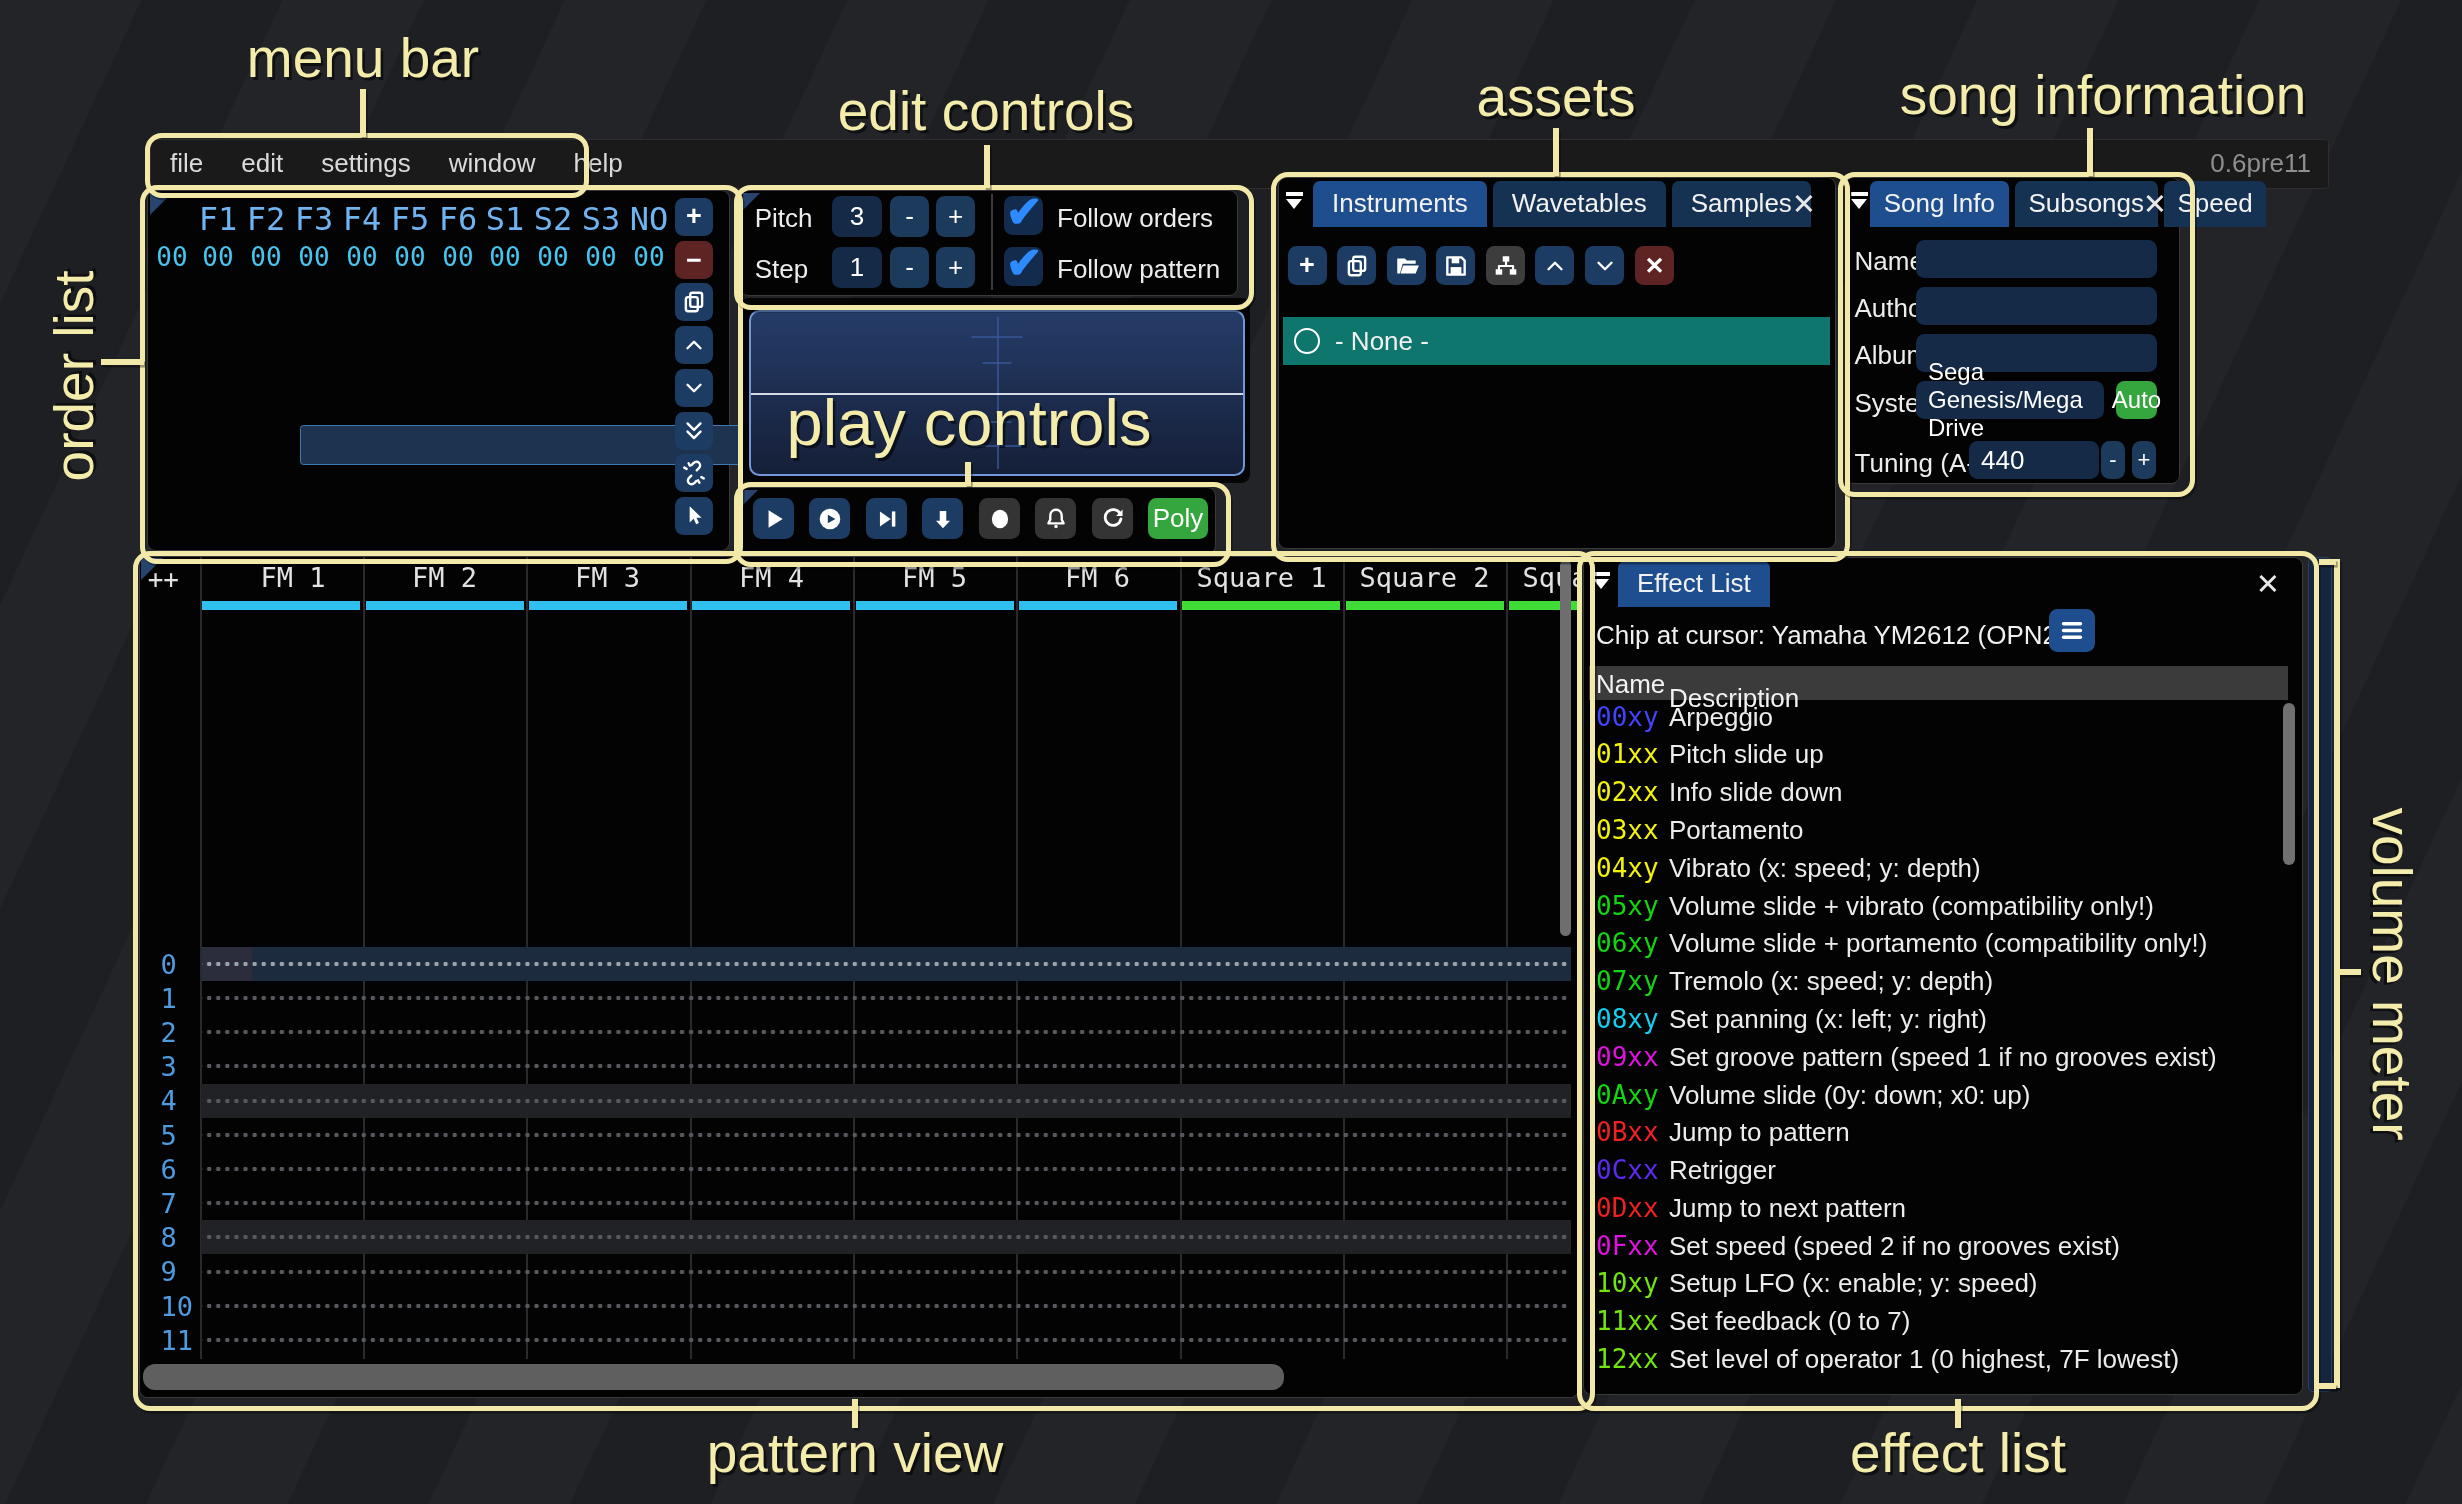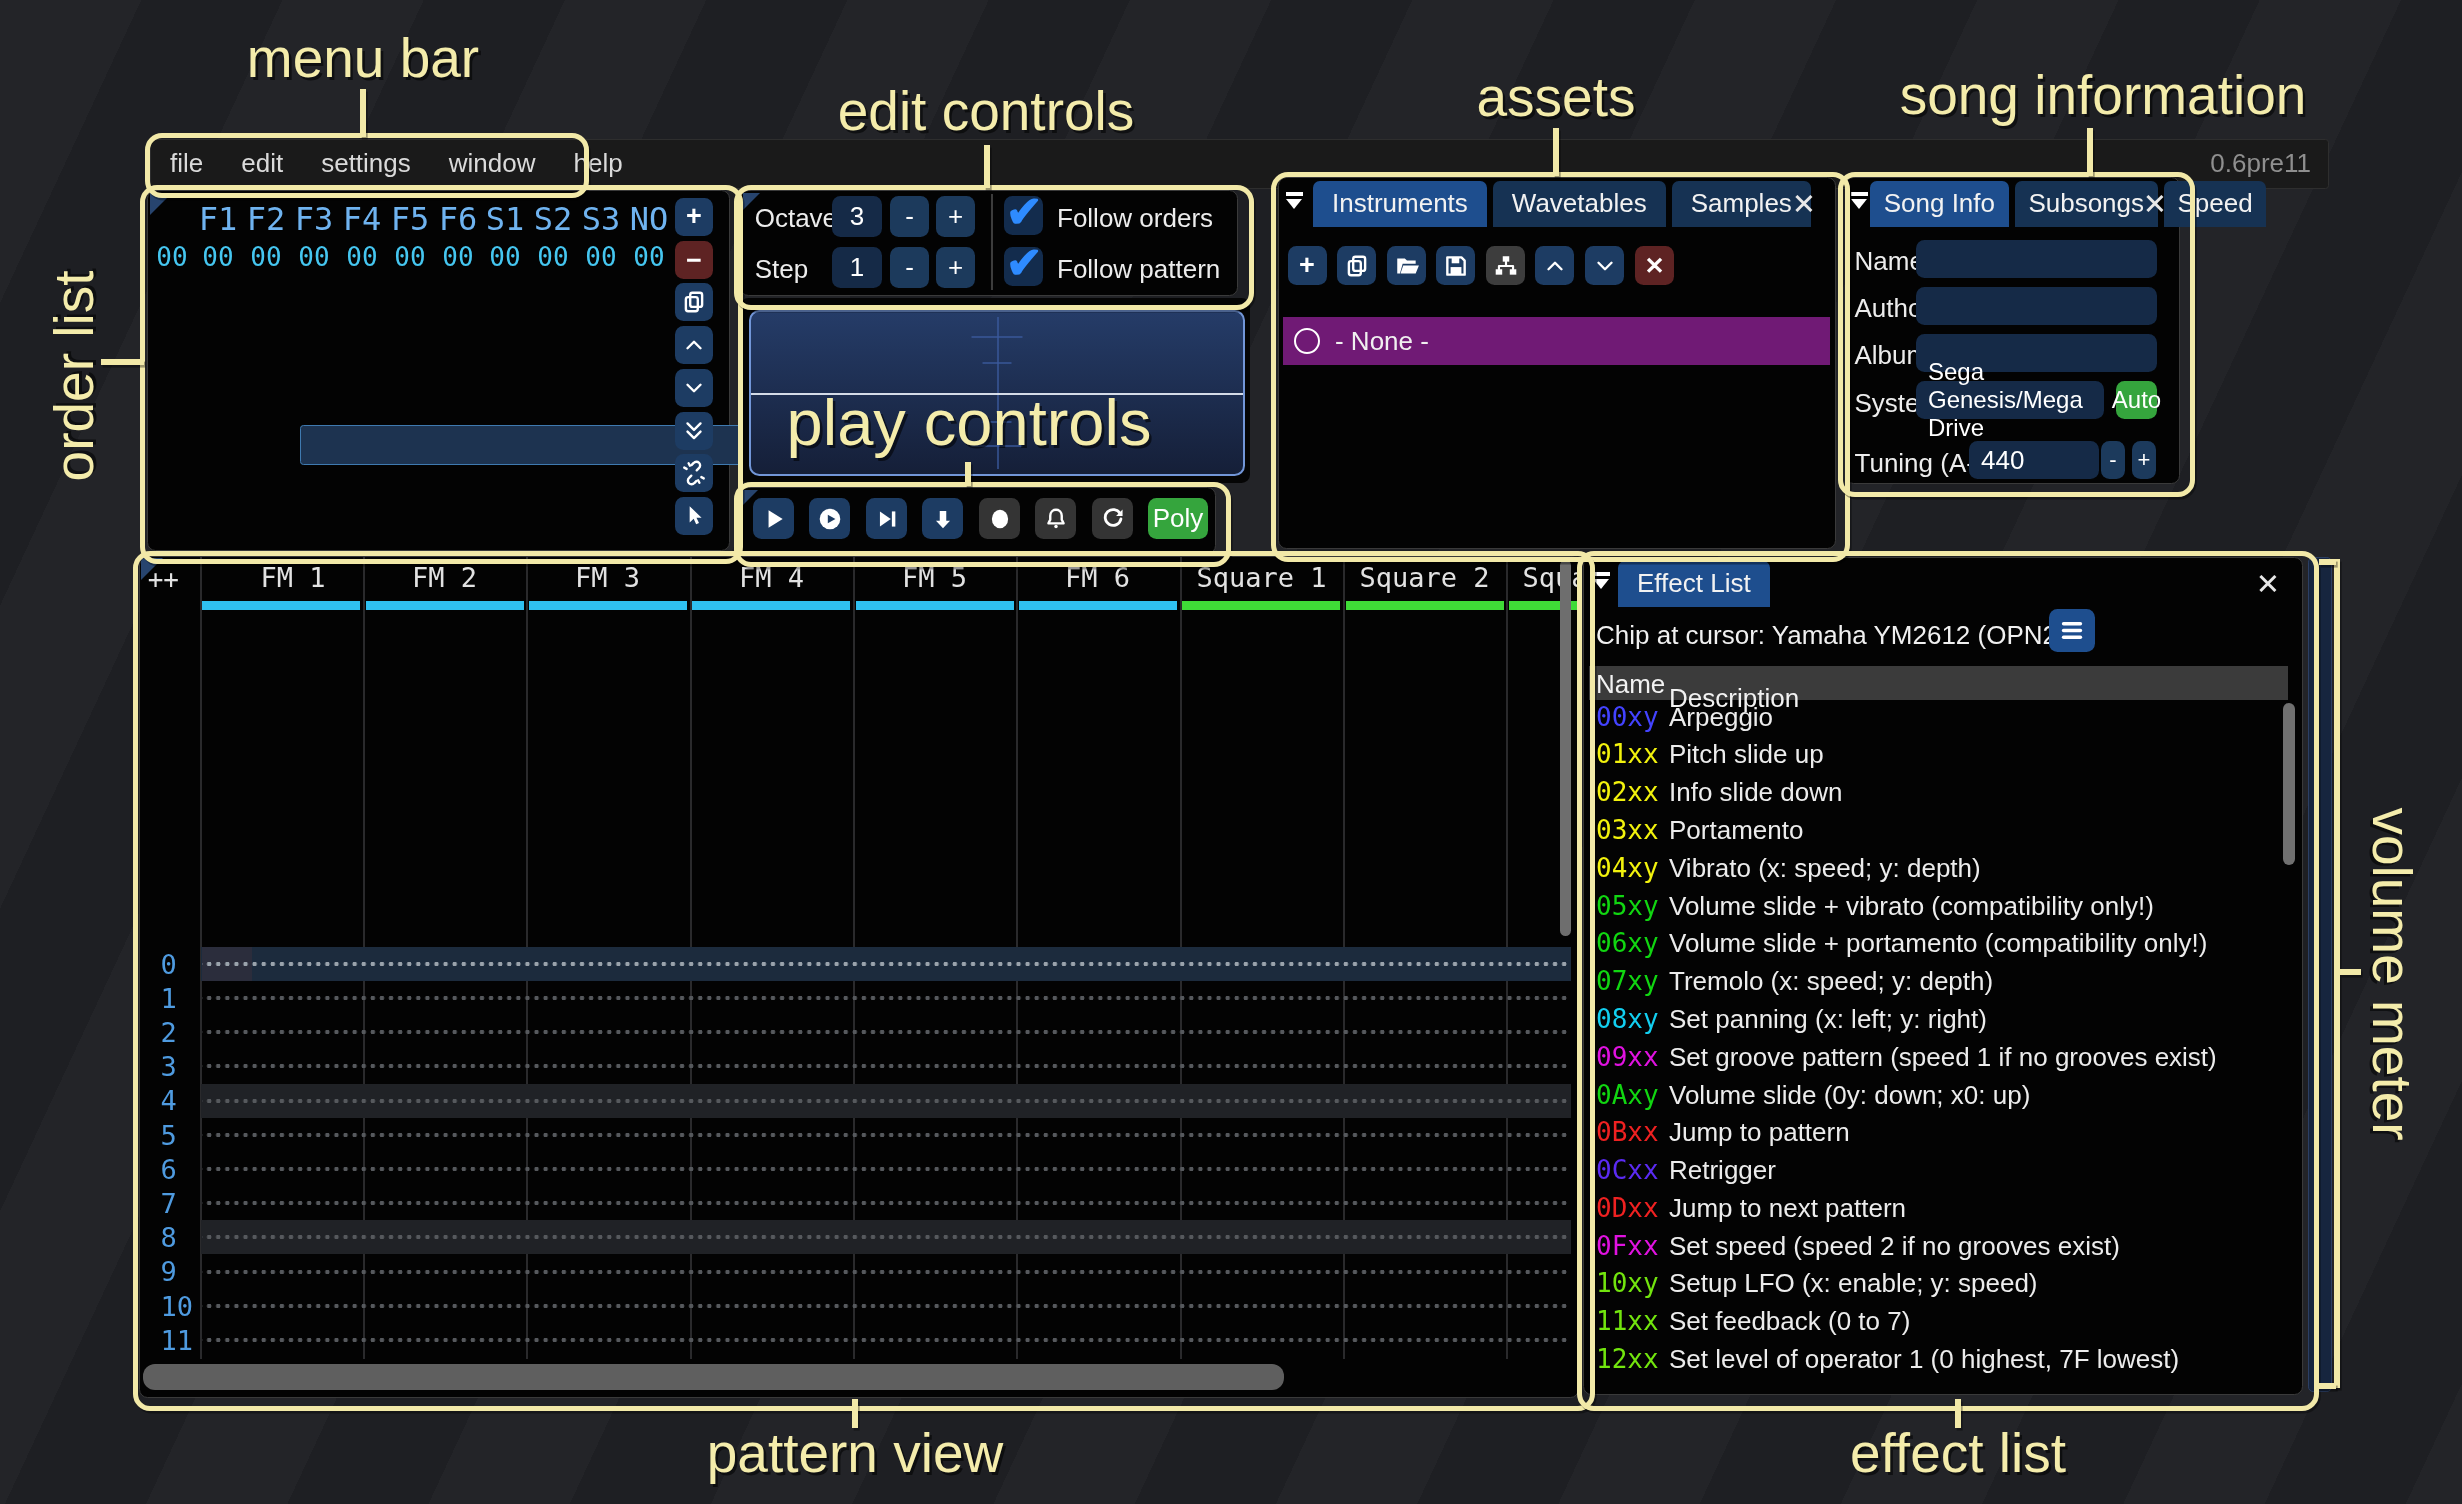--- a/index.html
+++ b/index.html
@@ -159,21 +159,21 @@
       </div>
       <div class="nbtn" style="left:527px;top:306px;width:38px;height:38px;">
         <svg class="ic" width="26" height="26" viewBox="0 0 24 24" fill="none" stroke="#fff" stroke-width="2.2" stroke-linecap="round" stroke-linejoin="round">
           <path d="M8 3v15l3.7-3.4 2.3 5 2.6-1.2-2.3-4.9H19z" fill="#fff" stroke="none"></path>
         </svg>
       </div>
     </div>
 
   <div class="win" style="left:740px;top:190px;width:496px;height:104px;">
     <div class="fold" style="left:1.7px;top:1.7px;border-top-width:17px;border-right-width:17px;"></div>
-    <div class="lbl" style="left:13.7px;top:12px;">Octave</div>
+    <div class="lbl" style="left:13.7px;top:12px;">Pitch</div>
     <div class="valbox" style="left:91px;top:5.1px;width:50px;height:41px;">3</div>
     <div class="pm" style="left:149px;top:5.1px;width:39px;height:41px;">-</div>
     <div class="pm" style="left:195px;top:5.1px;width:39px;height:41px;">+</div>
     <div class="lbl" style="left:13.7px;top:63px;">Step</div>
     <div class="valbox" style="left:91px;top:56px;width:50px;height:41px;">1</div>
     <div class="pm" style="left:149px;top:56px;width:39px;height:41px;">-</div>
     <div class="pm" style="left:195px;top:56px;width:39px;height:41px;">+</div>
     <div style="position:absolute;left:250px;top:3.4px;width:1.7px;height:96px;background:#3c3c3c;"></div>
     <div class="cb" style="left:263px;top:5.1px;">
         <span class="chk">✔</span>
@@ -242,21 +242,21 @@
 
   <div class="win" style="left:1278px;top:177px;width:556px;height:370px;">
     <div class="collapse-icon" style="left:6.8px;top:13.7px;">
         <div class="bar"></div>
         <div class="tri"></div>
       </div>
     <div id="asset-tabs" style="position:absolute;left:34px;top:2.6px;white-space:nowrap;"><span class="tab active">Instruments</span><span class="tab">Wavetables</span><span class="tab">Samples</span></div>
     <div class="xclose" style="right:19px;top:12px;">✕</div>
     <div id="asset-toolbar"></div>
     <div id="asset-list">
-        <div style="position:absolute;left:4.3px;top:139px;width:547px;height:48px;background:#701a75;display:flex;align-items:center;">
+        <div style="position:absolute;left:4.3px;top:139px;width:547px;height:48px;background:#0f766e;display:flex;align-items:center;">
           <div style="width:22px;height:22px;border:2.6px solid #fff;border-radius:50%;margin-left:10.3px;"></div>
           <span style="color: rgb(240, 240, 240); font-size: 26px; margin-left: 15.4px;">- None -</span>
         </div>
       </div>
   <div class="nbtn" style="left:8.5px;top:68px;width:39px;height:39px;">
         <span class="glyph">+</span>
       </div>
       <div class="nbtn" style="left:58px;top:68px;width:39px;height:39px;">
         <svg class="ic" width="26" height="26" viewBox="0 0 24 24" fill="none" stroke="#fff" stroke-width="2.2" stroke-linecap="round" stroke-linejoin="round">
           <rect x="8.5" y="3.5" width="11" height="13" rx="2"></rect>

